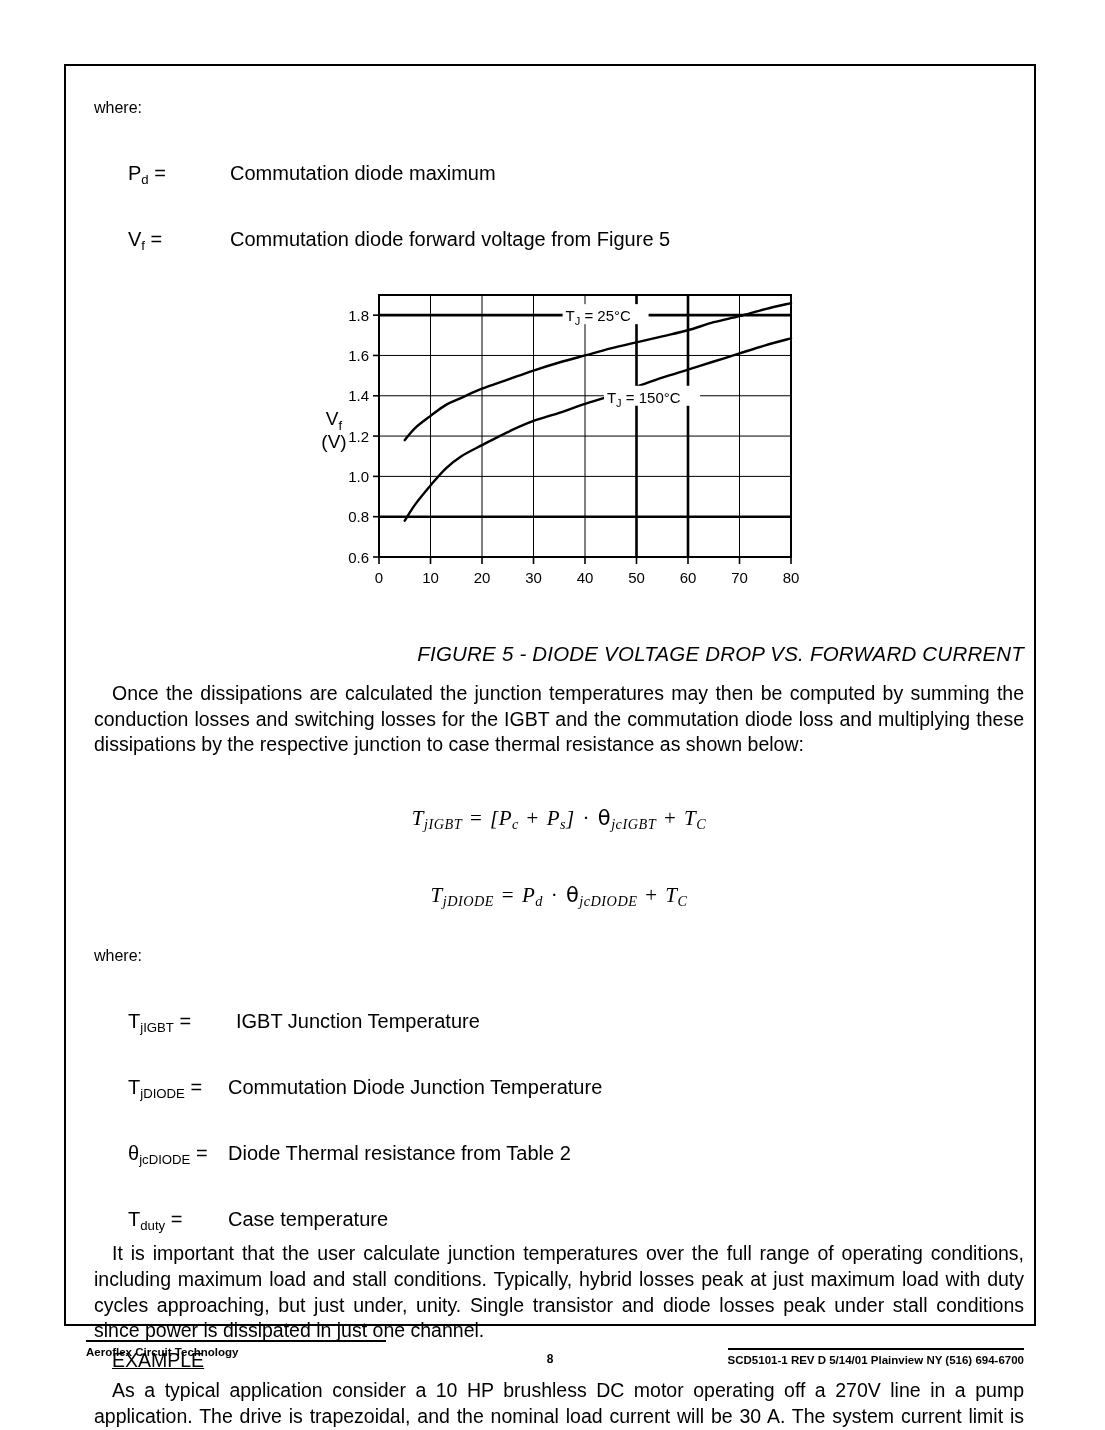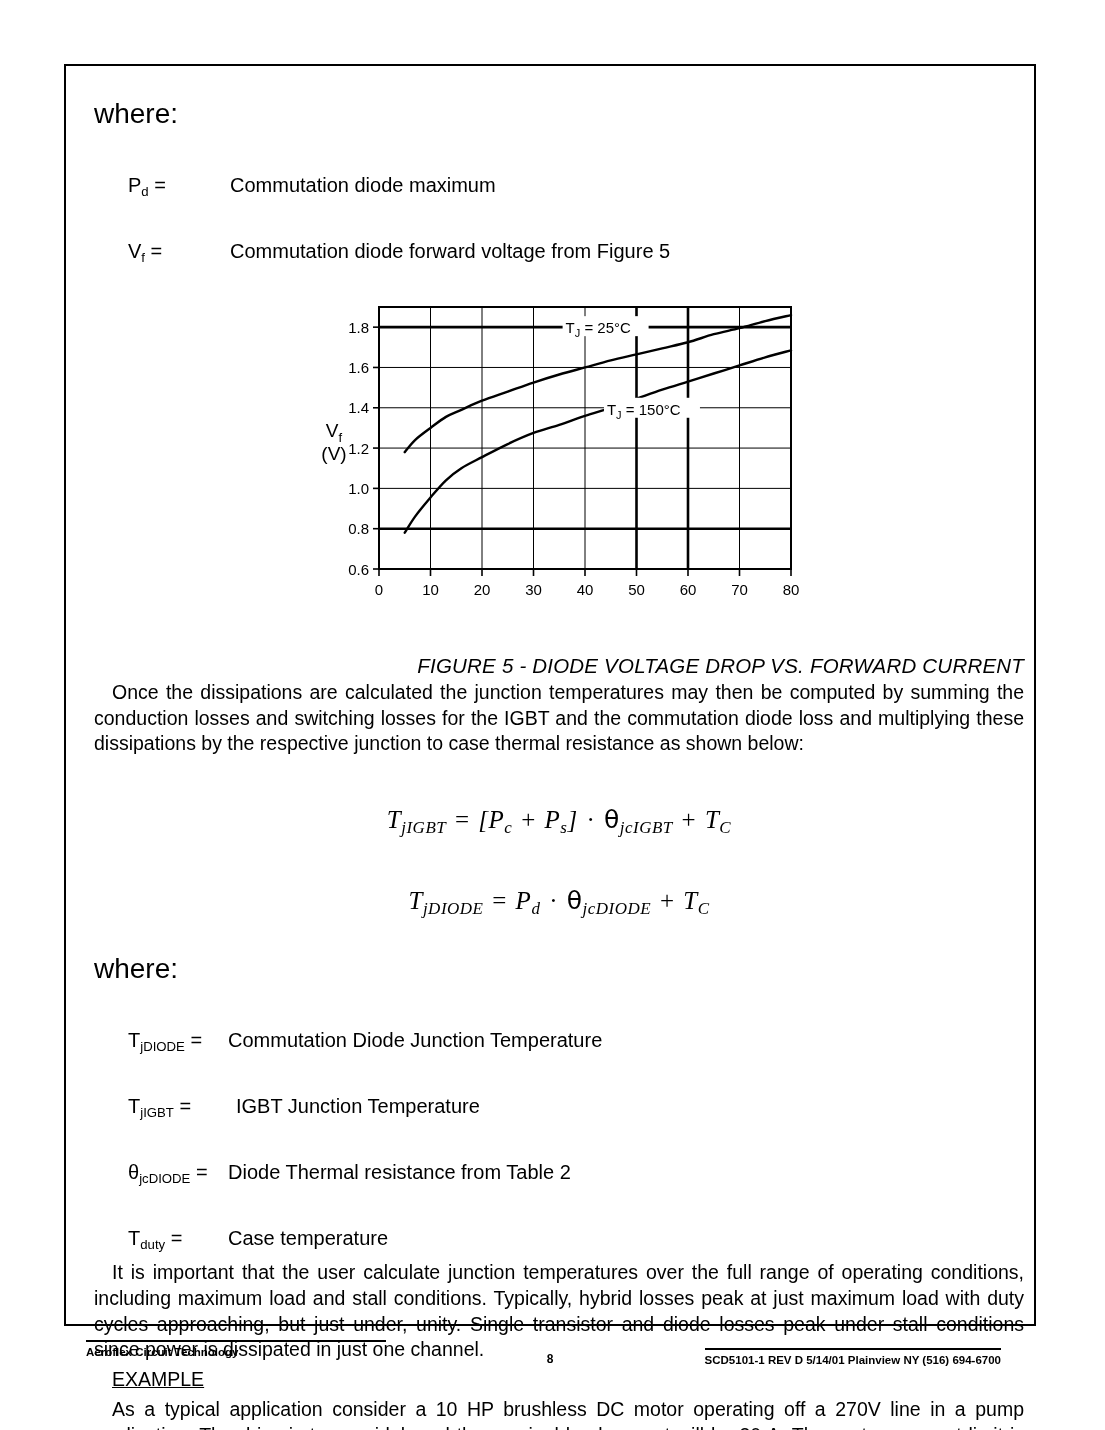--- a/index.html
+++ b/index.html
@@ -28,21 +28,21 @@
 
   .content {
     position: absolute;
     left: 94px;
     top: 100px;
     width: 930px;
   }
 
   
   .where-label {
-    font-size: 28px;
+    font-size: 16px;
     line-height: 1.0;
     margin-bottom: 13px;
   }
   .deflist {
     margin-left: 34px;
   }
   .defrow {
     display: flex;
     align-items: baseline;
     font-size: 20px;
@@ -97,21 +97,21 @@
     font-style: italic;
     font-size: 20.5px;
     letter-spacing: 0.2px;
   }
 
   
   .eqn {
     text-align: center;
     font-family: "Liberation Serif", serif;
     font-style: italic;
-    font-size: 25px;
+    font-size: 21px;
     letter-spacing: 0.5px;
   }
   .eqn sub {
     font-size: 0.68em;
     vertical-align: -0.3em;
   }
   .eqn .op { font-style: normal; padding: 0 2px; }
   .eqn .theta { font-family: "DejaVu Sans", sans-serif; font-style: normal; }
 
   
@@ -136,21 +136,21 @@
     position: absolute;
     left: 0;
     top: 18px;
     width: 972px;
     text-align: center;
     font-size: 12px;
     font-weight: bold;
   }
   .footer-right {
     position: absolute;
-    right: 35px;
+    right: 12px;
     top: 14px;
     border-top: 2px solid #000;
     padding-top: 4px;
     font-size: 11.5px;
     font-weight: bold;
     white-space: nowrap;
   }
 </style>
 </head>
 <body>
@@ -244,39 +244,39 @@
         </g>
 
       <text id="ylab1" x="30" y="138" font-family="Liberation Sans, sans-serif" font-size="19" text-anchor="middle"><tspan>V</tspan><tspan dy="5" font-size="13">f</tspan></text>
       <text id="ylab2" x="30" y="161" font-family="Liberation Sans, sans-serif" font-size="19" text-anchor="middle">(V)</text>
 
       <text id="xlab" x="281" y="323" font-family="Liberation Sans, sans-serif" font-size="19" text-anchor="middle"><tspan>I</tspan><tspan dy="5" font-size="13">f</tspan><tspan dy="-5"> (A)</tspan></text>
     </svg>
     <div class="fig-caption">FIGURE 5 - DIODE VOLTAGE DROP VS. FORWARD CURRENT</div>
   </div>
 
-  <p class="para indent" style="margin-top:1px;">Once the dissipations are calculated the junction temperatures may then be computed by summing the conduction losses and switching losses for the IGBT and the commutation diode loss and multiplying these dissipations by the respective junction to case thermal resistance as shown below:</p>
+  <p class="para indent" style="margin-top:14px;">Once the dissipations are calculated the junction temperatures may then be computed by summing the conduction losses and switching losses for the IGBT and the commutation diode loss and multiplying these dissipations by the respective junction to case thermal resistance as shown below:</p>
 
   <div class="eqn" style="margin-top:48px;">
     T<sub>jIGBT</sub> <span class="op">=</span> [<em>P</em><sub>c</sub> <span class="op">+</span> <em>P</em><sub>s</sub>] <span class="op">·</span> <span class="theta">θ</span><sub>jcIGBT</sub> <span class="op">+</span> T<sub>C</sub>
   </div>
 
   <div class="eqn" style="margin-top:52px;">
     T<sub>jDIODE</sub> <span class="op">=</span> <em>P</em><sub>d</sub> <span class="op">·</span> <span class="theta">θ</span><sub>jcDIODE</sub> <span class="op">+</span> T<sub>C</sub>
   </div>
 
   <div class="where-label" style="margin-top:40px;">where:</div>
   <div class="deflist deflist-b">
     <div class="defrow">
+      <span class="sym"><span>T</span><sub>jIGBT</sub><span> =</span></span>
+      <span class="desc" style="padding-left:8px;">IGBT Junction Temperature</span>
+    </div>
+    <div class="defrow">
       <span class="sym"><span>T</span><sub>jDIODE</sub><span> =</span></span>
       <span class="desc">Commutation Diode Junction Temperature</span>
-    </div>
-    <div class="defrow">
-      <span class="sym"><span>T</span><sub>jIGBT</sub><span> =</span></span>
-      <span class="desc" style="padding-left:8px;">IGBT Junction Temperature</span>
     </div>
     <div class="defrow">
       <span class="sym"><span>θ</span><sub>jcDIODE</sub><span> =</span></span>
       <span class="desc">Diode Thermal resistance from Table 2</span>
     </div>
     <div class="defrow">
       <span class="sym"><span>T</span><sub>duty</sub><span> =</span></span>
       <span class="desc">Case temperature</span>
     </div>
   </div>

